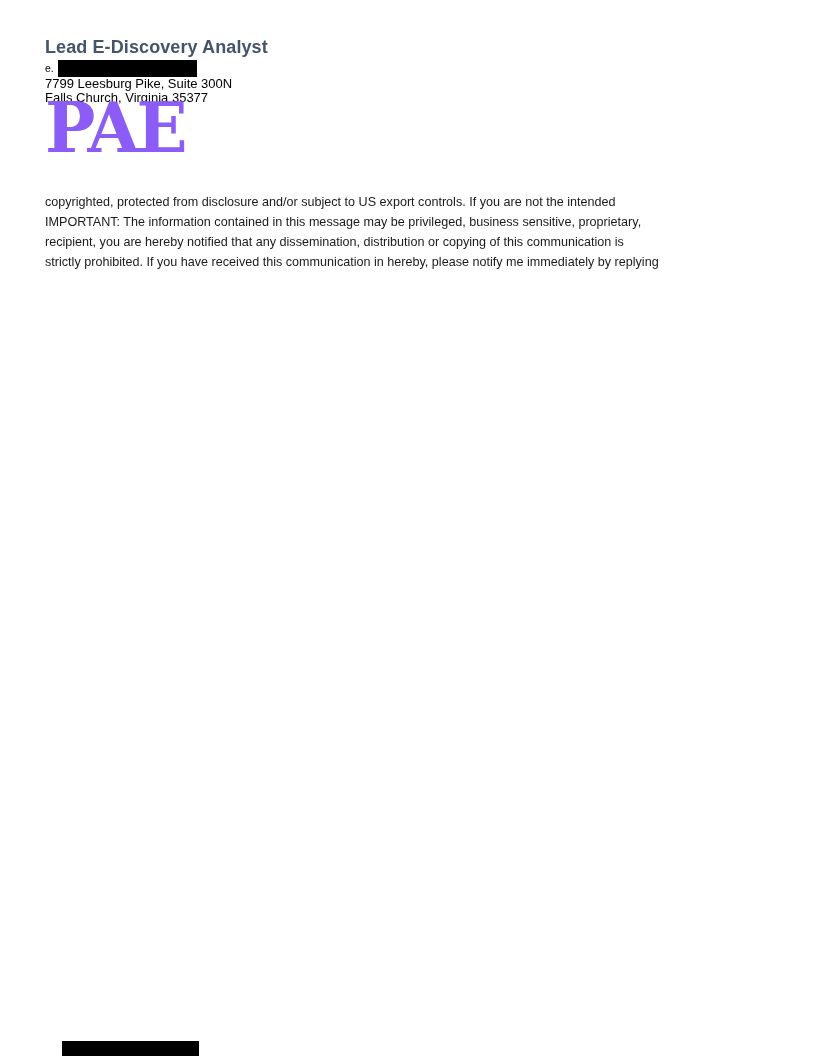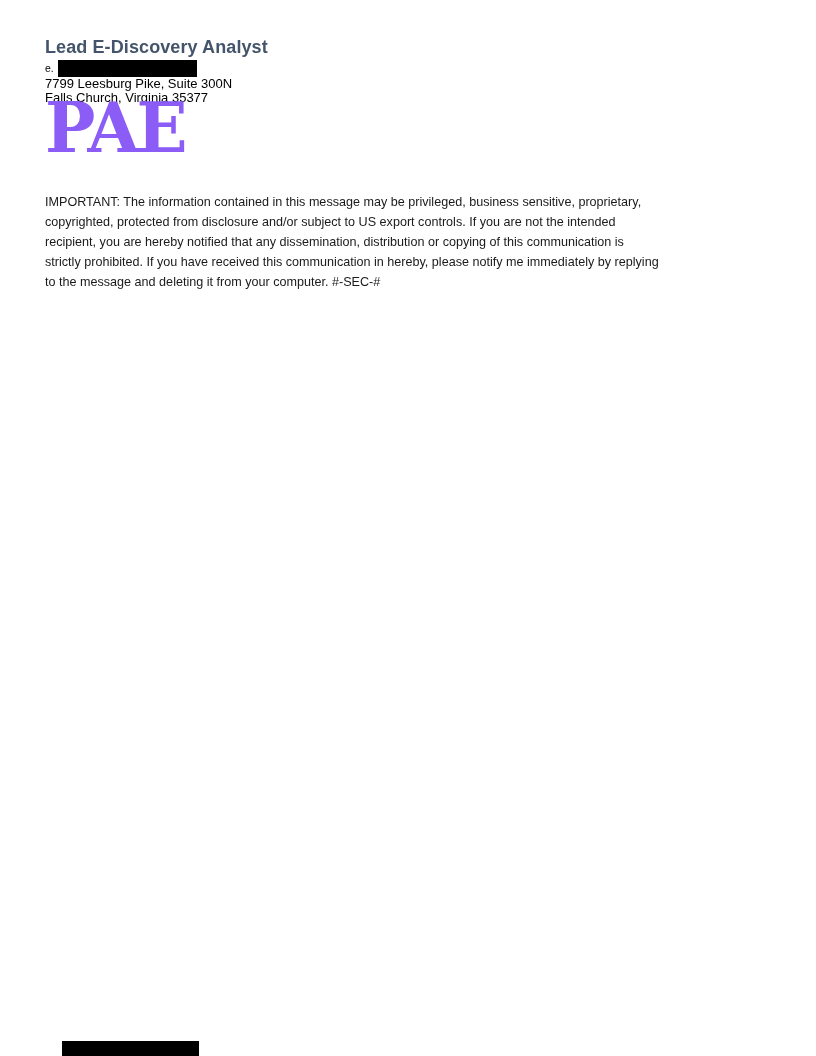--- a/index.html
+++ b/index.html
@@ -96,23 +96,22 @@
       <span class="redaction-bar"></span>
     </div>
 
     <div class="address-line">7799 Leesburg Pike, Suite 300N</div>
 
     <div class="address-line">Falls Church, Virginia 35377</div>
 
     <div class="logo">PAE</div>
 
     <div class="disclaimer">
+      <div class="disclaimer-line">copyrighted, protected from disclosure and/or subject to US export controls. If you are not the intended</div>
       <div class="disclaimer-line">IMPORTANT: The information contained in this message may be privileged, business sensitive, proprietary,</div>
-      <div class="disclaimer-line">copyrighted, protected from disclosure and/or subject to US export controls. If you are not the intended</div>
       <div class="disclaimer-line">recipient, you are hereby notified that any dissemination, distribution or copying of this communication is</div>
       <div class="disclaimer-line">strictly prohibited. If you have received this communication in hereby, please notify me immediately by replying</div>
-      <div class="disclaimer-line">to the message and deleting it from your computer. #-SEC-#</div>
     </div>
 
   </div>
 
   <div class="footer-redaction-bar"></div>
 </div>
 
 </body></html>

